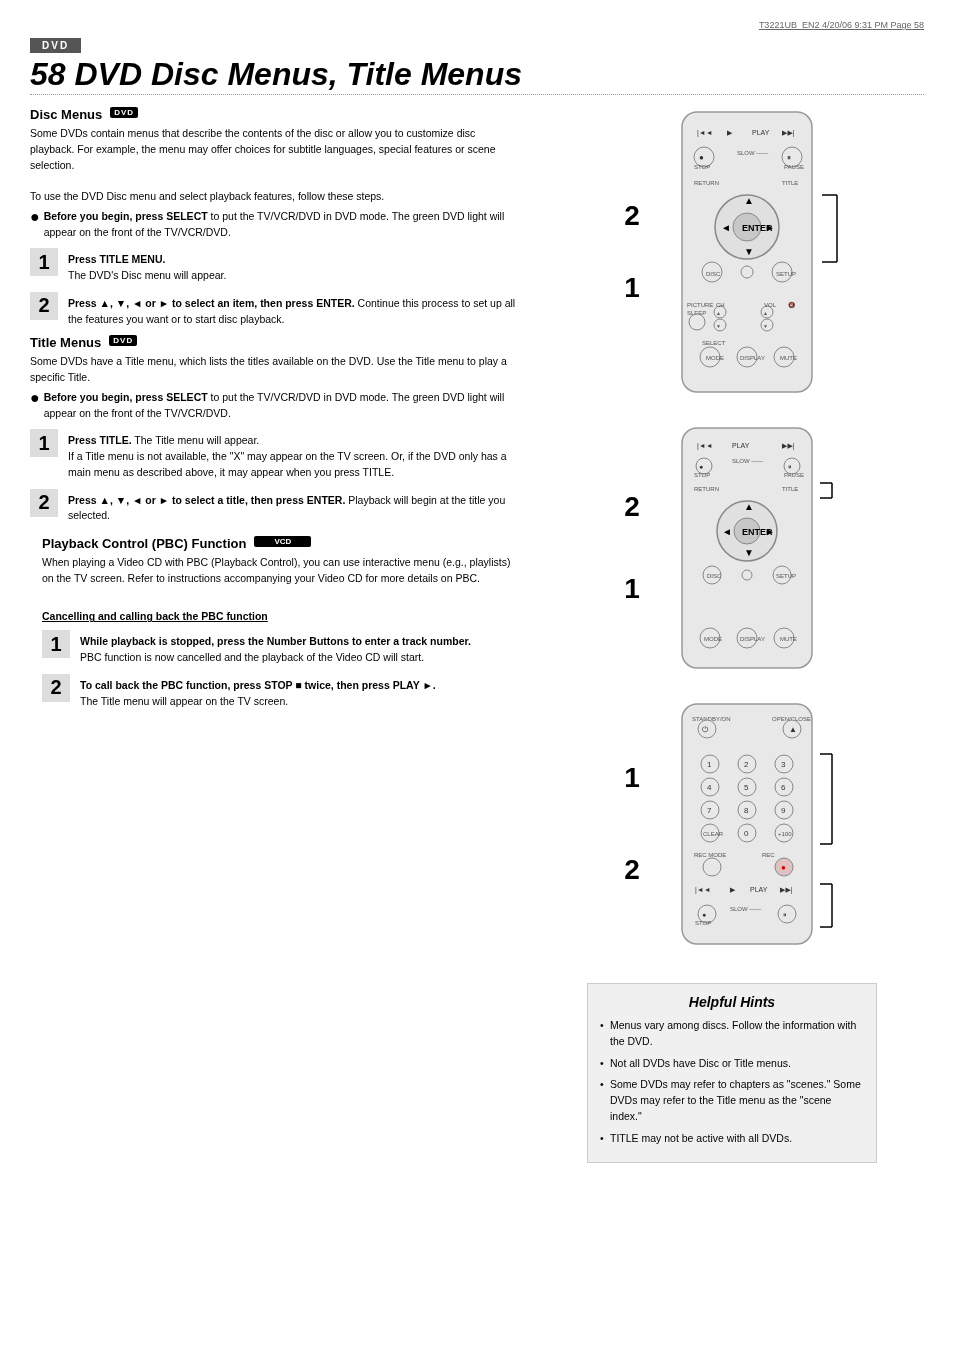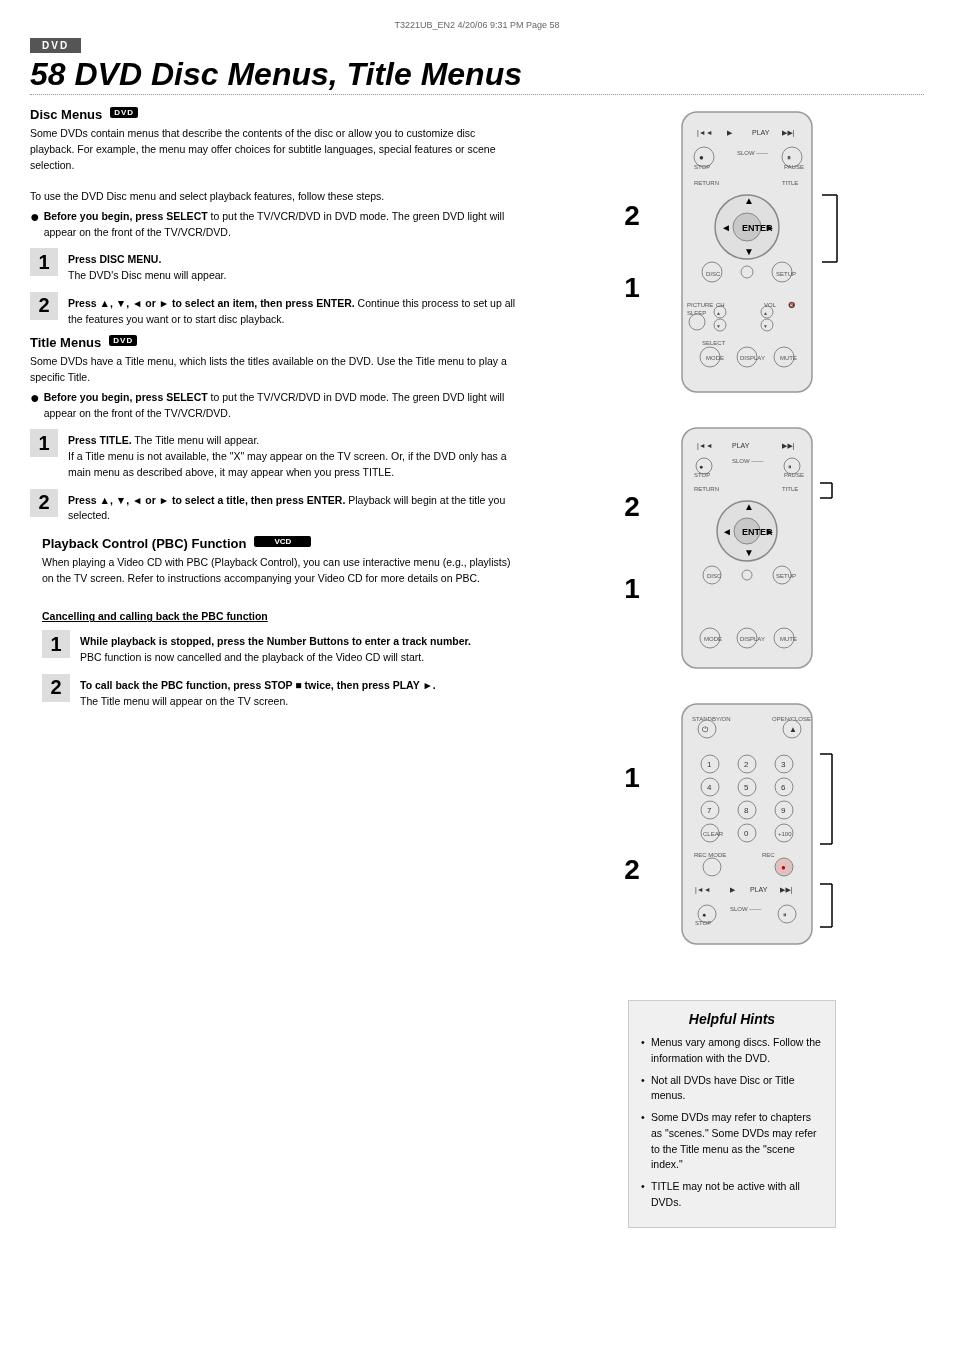--- a/index.html
+++ b/index.html
@@ -9,24 +9,25 @@
       background: #fff;
       color: #000;
       width: 954px;
       min-height: 1351px;
       padding: 20px 30px;
     }
 
     
     .page-header {
       display: flex;
-      justify-content: center;
+      justify-content: flex-end;
       font-size: 9px;
       color: #666;
       margin-bottom: 8px;
+      text-decoration: underline;
     }
 
     
     .dvd-badge-bar {
       background: #555;
       color: #fff;
       font-size: 10px;
       font-weight: bold;
       letter-spacing: 2px;
       padding: 2px 12px;
@@ -154,22 +155,22 @@
       color: #000;
       min-width: 20px;
       text-align: center;
     }
 
     
     .hints-box {
       background: #f0f0f0;
       border: 1px solid #ccc;
       padding: 10px 12px;
-      width: 208px;
-      margin-top: 25px;
+      width: 290px;
+      margin-top: 8px;
     }
 
     .hints-title {
       font-size: 14px;
       font-style: italic;
       font-weight: bold;
       text-align: center;
       margin-bottom: 8px;
     }
 
@@ -227,21 +228,21 @@
         <p>To use the DVD Disc menu and select playback features, follow these steps.</p>
         <div class="bullet-point">
           <span class="bullet-dot">●</span>
           <span><strong>Before you begin, press <strong>SELECT</strong></strong> to put the TV/VCR/DVD in DVD mode.  The green DVD light will appear on the front of the TV/VCR/DVD.</span>
         </div>
       </div>
 
       <div class="step-container">
         <div class="step-number-box">1</div>
         <div class="step-text">
-          <p><strong>Press DISC MENU.</strong><br>The DVD's Disc menu will appear.</p>
+          <p><strong>Press TITLE MENU.</strong><br>The DVD's Disc menu will appear.</p>
         </div>
       </div>
 
       <div class="step-container">
         <div class="step-number-box">2</div>
         <div class="step-text">
           <p><strong>Press ▲, ▼, ◄ or ► to select an item, then press ENTER.</strong>  Continue this process to set up all the features you want or to start disc playback.</p>
         </div>
       </div>
     </div>

